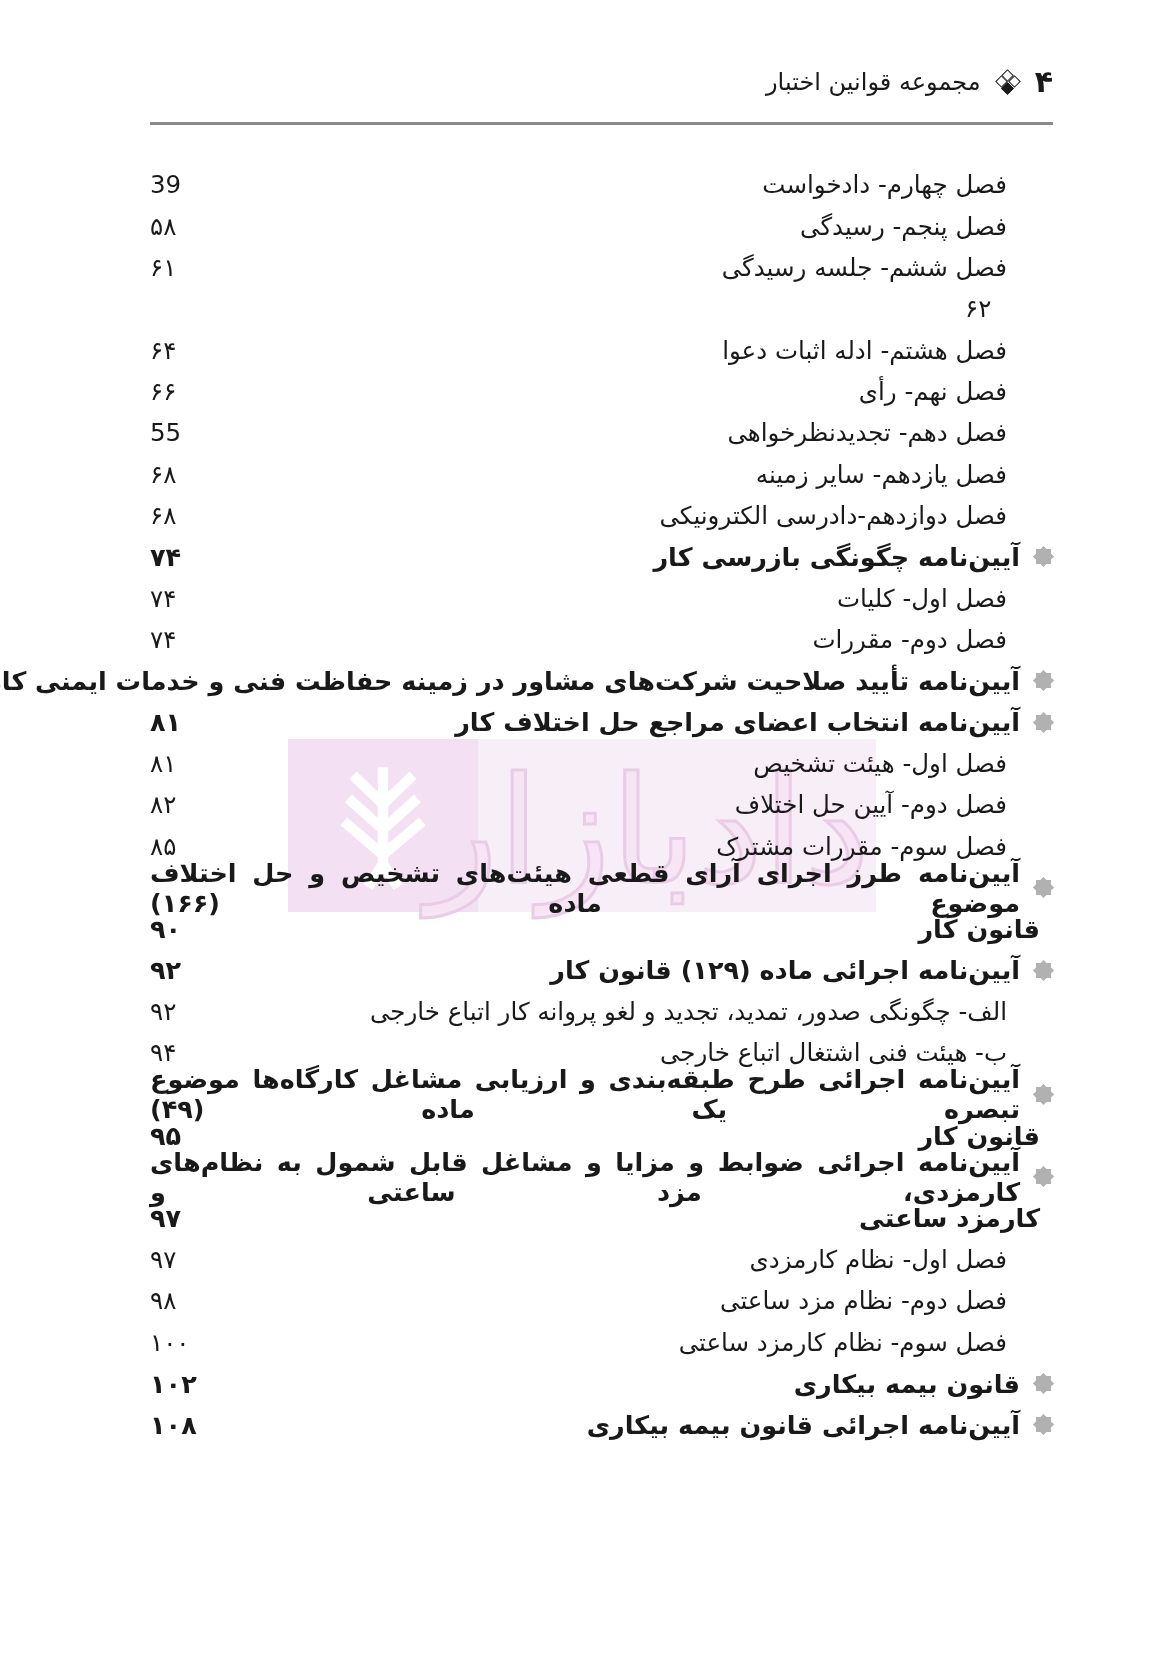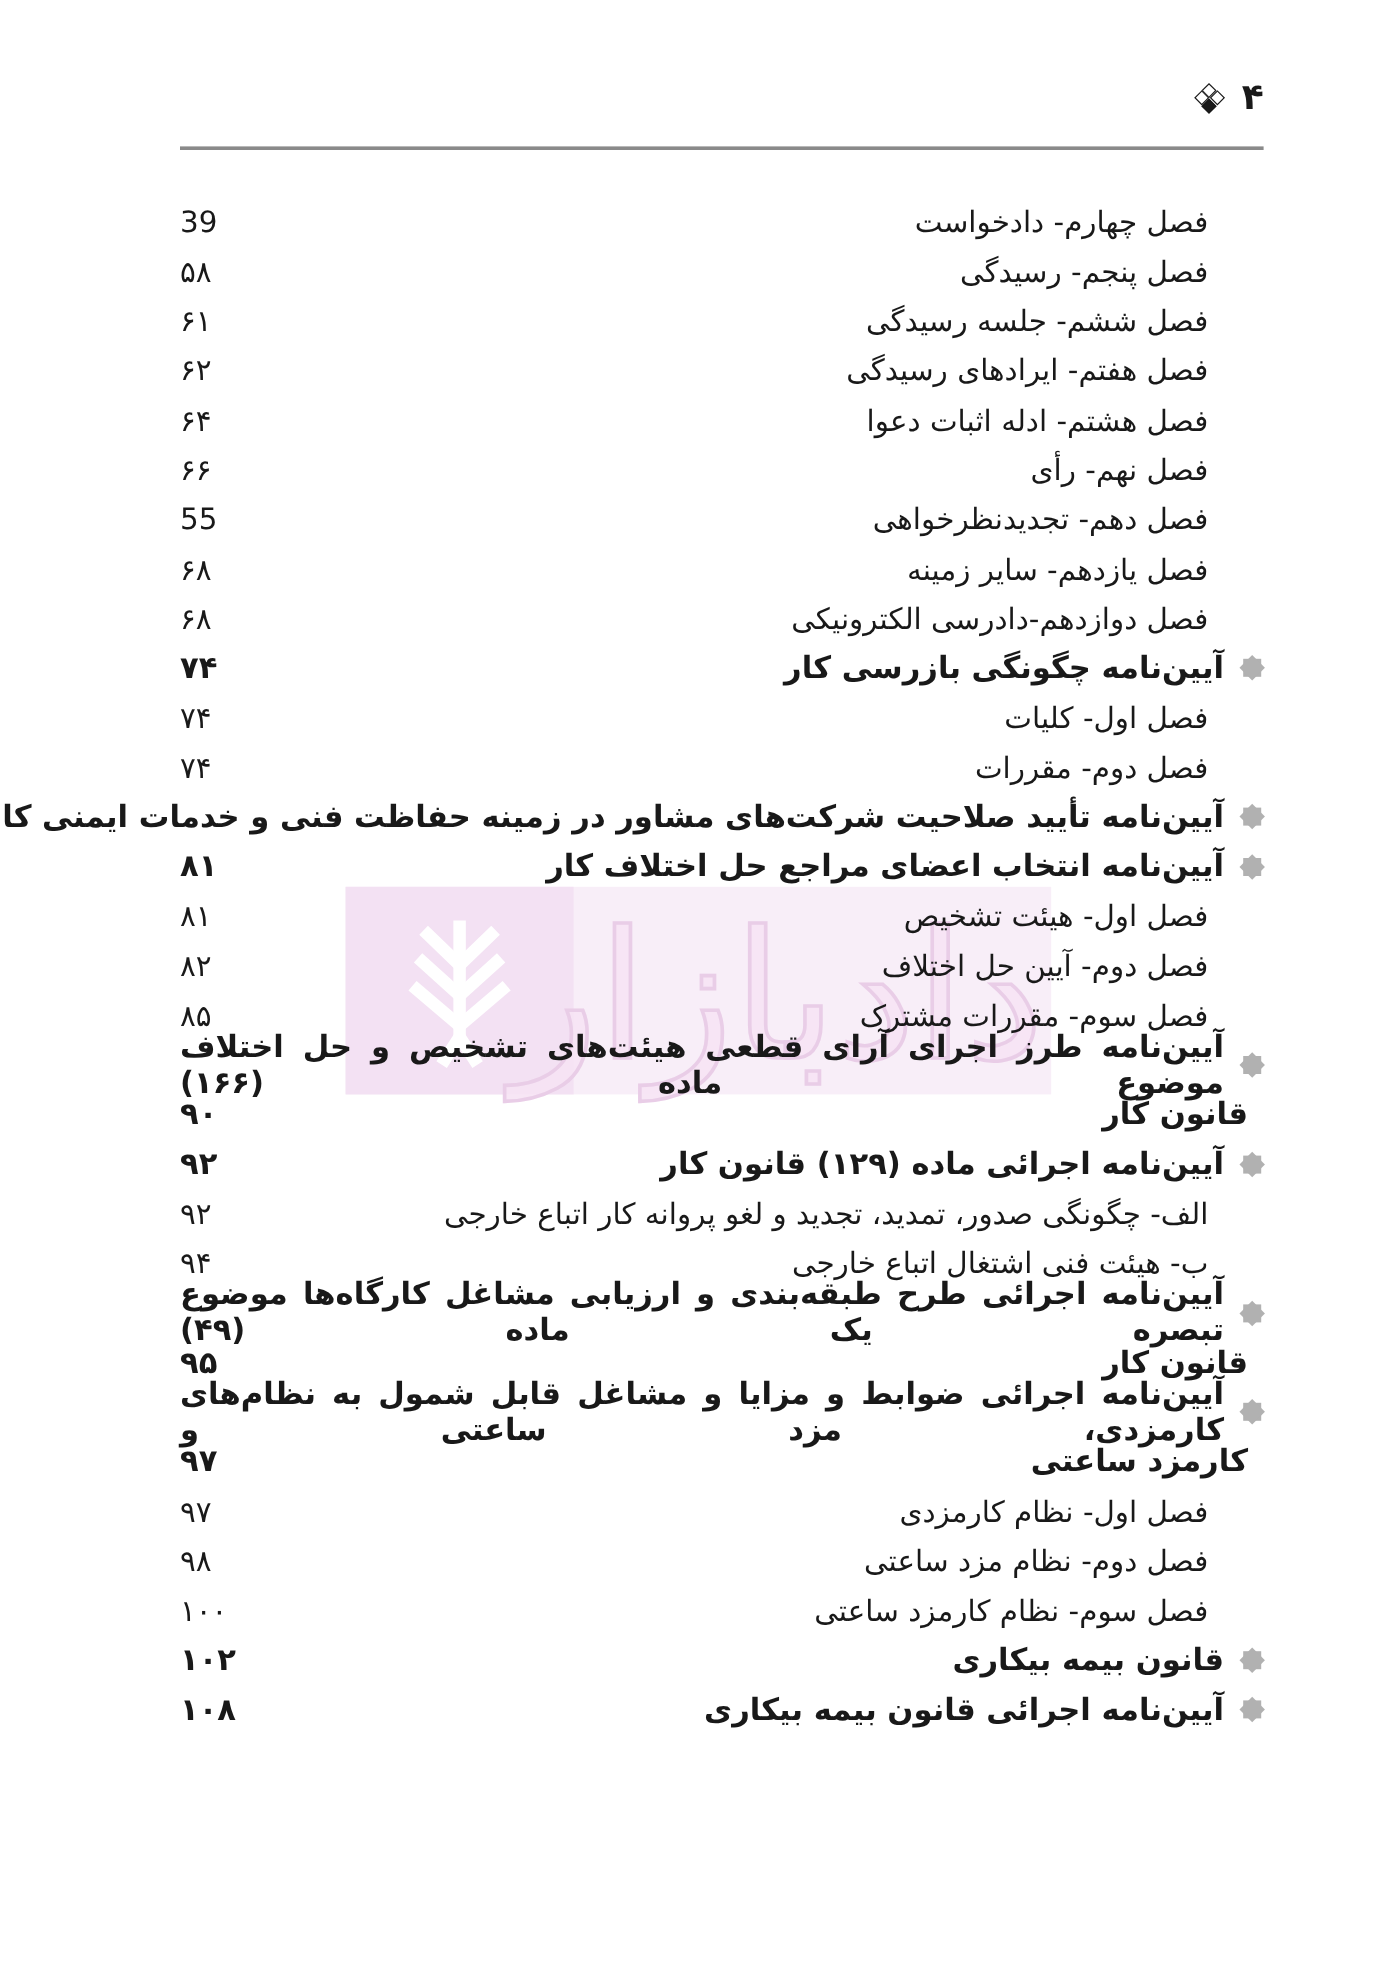--- a/index.html
+++ b/index.html
@@ -81,20 +81,21 @@
 <div class="page">
 
   <div class="header">
     <span class="folio">۴</span>
     <span class="orn">
       <span class="n"></span>
         <span class="s"></span>
         <span class="w"></span>
         <span class="e"></span>
     </span>
+    <span class="running-title">مجموعه قوانین اختبار</span>
   </div>
   <div class="header-rule"></div>
 
   <div class="watermark">
     <div class="wm-logo-block">
       <svg width="150" height="150" viewBox="0 0 110 130" fill="none" stroke="#ffffff" stroke-width="9" stroke-linecap="butt">
         <line x1="55" y1="14" x2="55" y2="100"></line>
         <line x1="55" y1="46" x2="29" y2="21"></line>
         <line x1="55" y1="46" x2="81" y2="21"></line>
         <line x1="55" y1="68" x2="25" y2="41"></line>
@@ -115,21 +116,20 @@
       </div>
       <div class="row section">
         <span class="label">فصل پنجم- رسیدگی</span>
         <span class="pagenum">۵۸</span>
       </div>
       <div class="row section">
         <span class="label">فصل ششم- جلسه رسیدگی</span>
         <span class="pagenum">۶۱</span>
       </div>
       <div class="row section">
-        <span class="label">فصل هفتم- ایرادهای رسیدگی</span>
         <span class="pagenum">۶۲</span>
       </div>
       <div class="row section">
         <span class="label">فصل هشتم- ادله اثبات دعوا</span>
         <span class="pagenum">۶۴</span>
       </div>
       <div class="row section">
         <span class="label">فصل نهم- رأی</span>
         <span class="pagenum">۶۶</span>
       </div>

